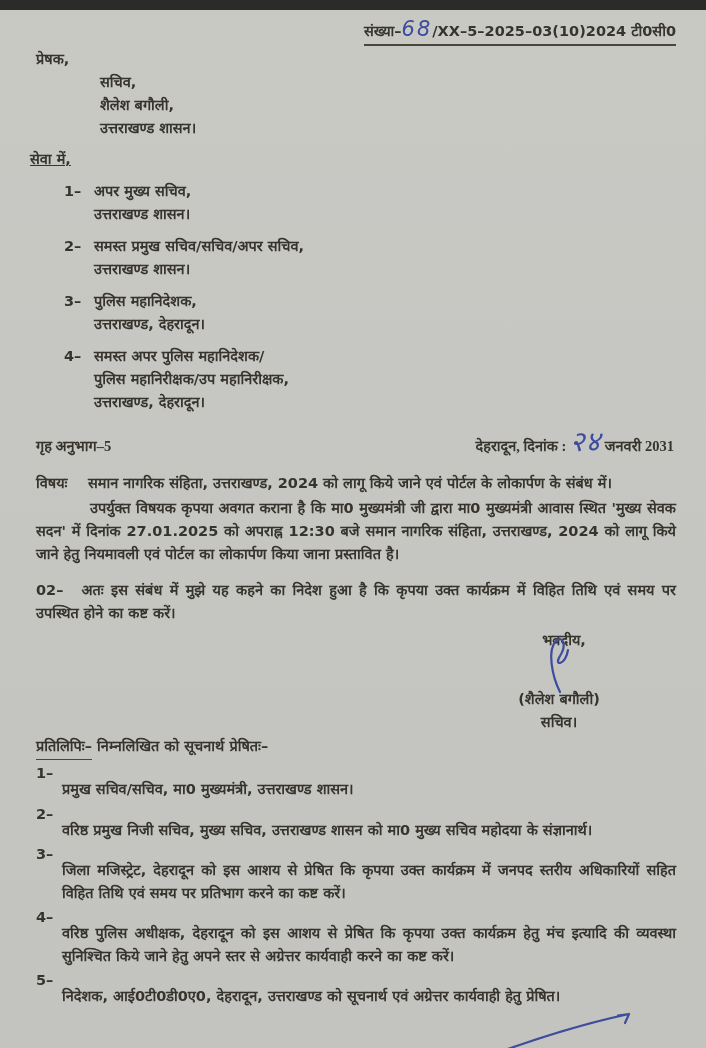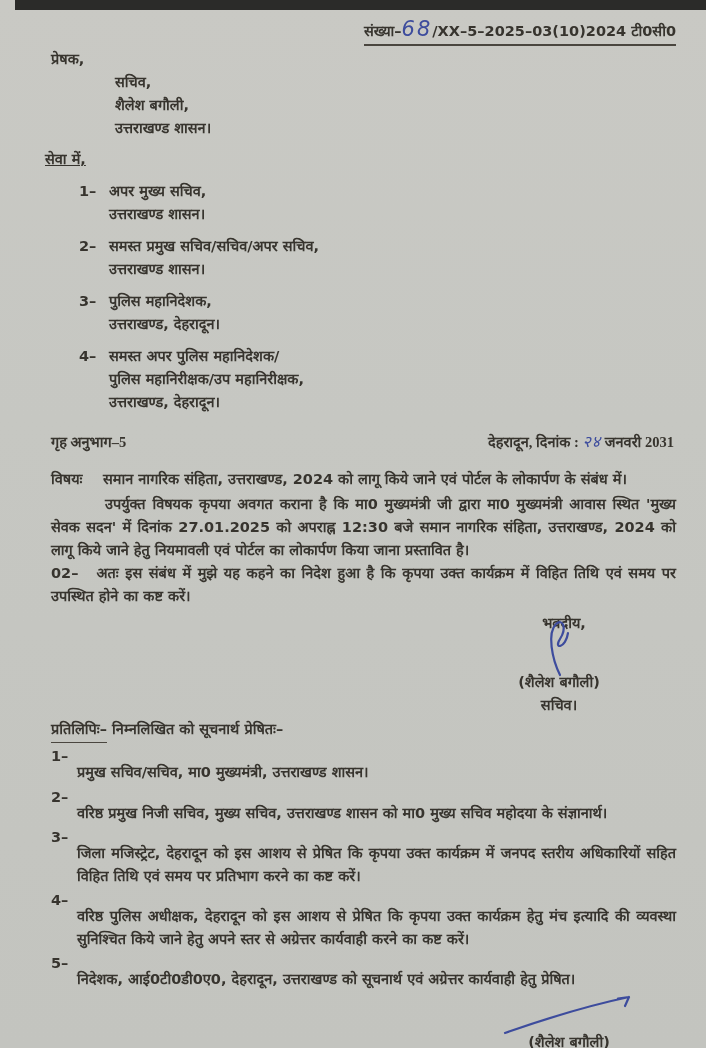--- a/index.html
+++ b/index.html
@@ -5,50 +5,49 @@
   html,body{margin:0;padding:0;background:#1c1c1c;}
   .page{
     position:relative;
     width:706px;height:1048px;
     margin:0 auto;
     background:linear-gradient(180deg,#c9c9c4 0%,#c6c7c2 40%,#c3c4bf 100%);
     font-family:"DejaVu Sans",sans-serif;
     color:#37342e;
     overflow:hidden;
     box-sizing:border-box;
-    padding-left:15px;
   }
   .topbar{height:10px;background:#2b2b29;width:100%;}
   .content{padding:8px 30px 0 36px;font-size:14.5px;font-weight:bold;line-height:23px;}
 
   .ref-line{text-align:right;margin-top:2px;}
   .underlined{display:inline-block;border-bottom:2px solid #4a463f;padding-bottom:1px;}
   .pen{color:#3d4c9d;font-weight:normal;}
   .hand-num{font-size:21px;font-style:italic;letter-spacing:2px;line-height:18px;}
 
   .sender-label{margin-top:2px;}
   .sender-block{margin-left:64px;}
 
   .to-label{margin-top:8px;margin-left:-6px;text-decoration:underline;}
   .addr-item{display:flex;margin-top:9px;}
   .addr-num{width:30px;flex-shrink:0;margin-left:28px;}
   .addr-lines{flex:1;}
 
   .section-row{display:flex;justify-content:space-between;margin-top:16px;align-items:baseline;font-family:Liberation Serif, serif;}
   .date-group{padding-right:2px;}
-  .date-hand{font-size:16px;font-style:italic;letter-spacing:1px;text-align:center;}
+  .date-hand{font-size:28px;font-style:italic;letter-spacing:1px;text-align:center;}
 
   .subject-row{display:flex;margin-top:14px;}
   .subject-label{width:44px;flex-shrink:0;}
   .subject-text{flex:1;text-align:justify;padding-left:8px;}
 
   .salutation{margin-top:9px;}
   .para{ text-align:justify;margin-top:2px;}
   .para-indent{text-indent:54px;}
-  .para2-row{text-align:justify;}
+  .para2-row{margin-top:13px;text-align:justify;}
   .para2-num{padding-right:18px;}
 
   .sig-block{width:150px;margin:4px 42px 0 auto;text-align:center;}
   .sig-closing{text-align:center;margin-left:10px;}
   .sig-svg{display:block;margin:-16px auto 0 auto;}
   .sig-name{margin-top:-6px;}
 
   .copy-ref{margin-top:12px;}
   .copy-label-row{margin-top:1px;}
   .copy-item{display:flex;margin-top:2px;line-height:22.5px;}

